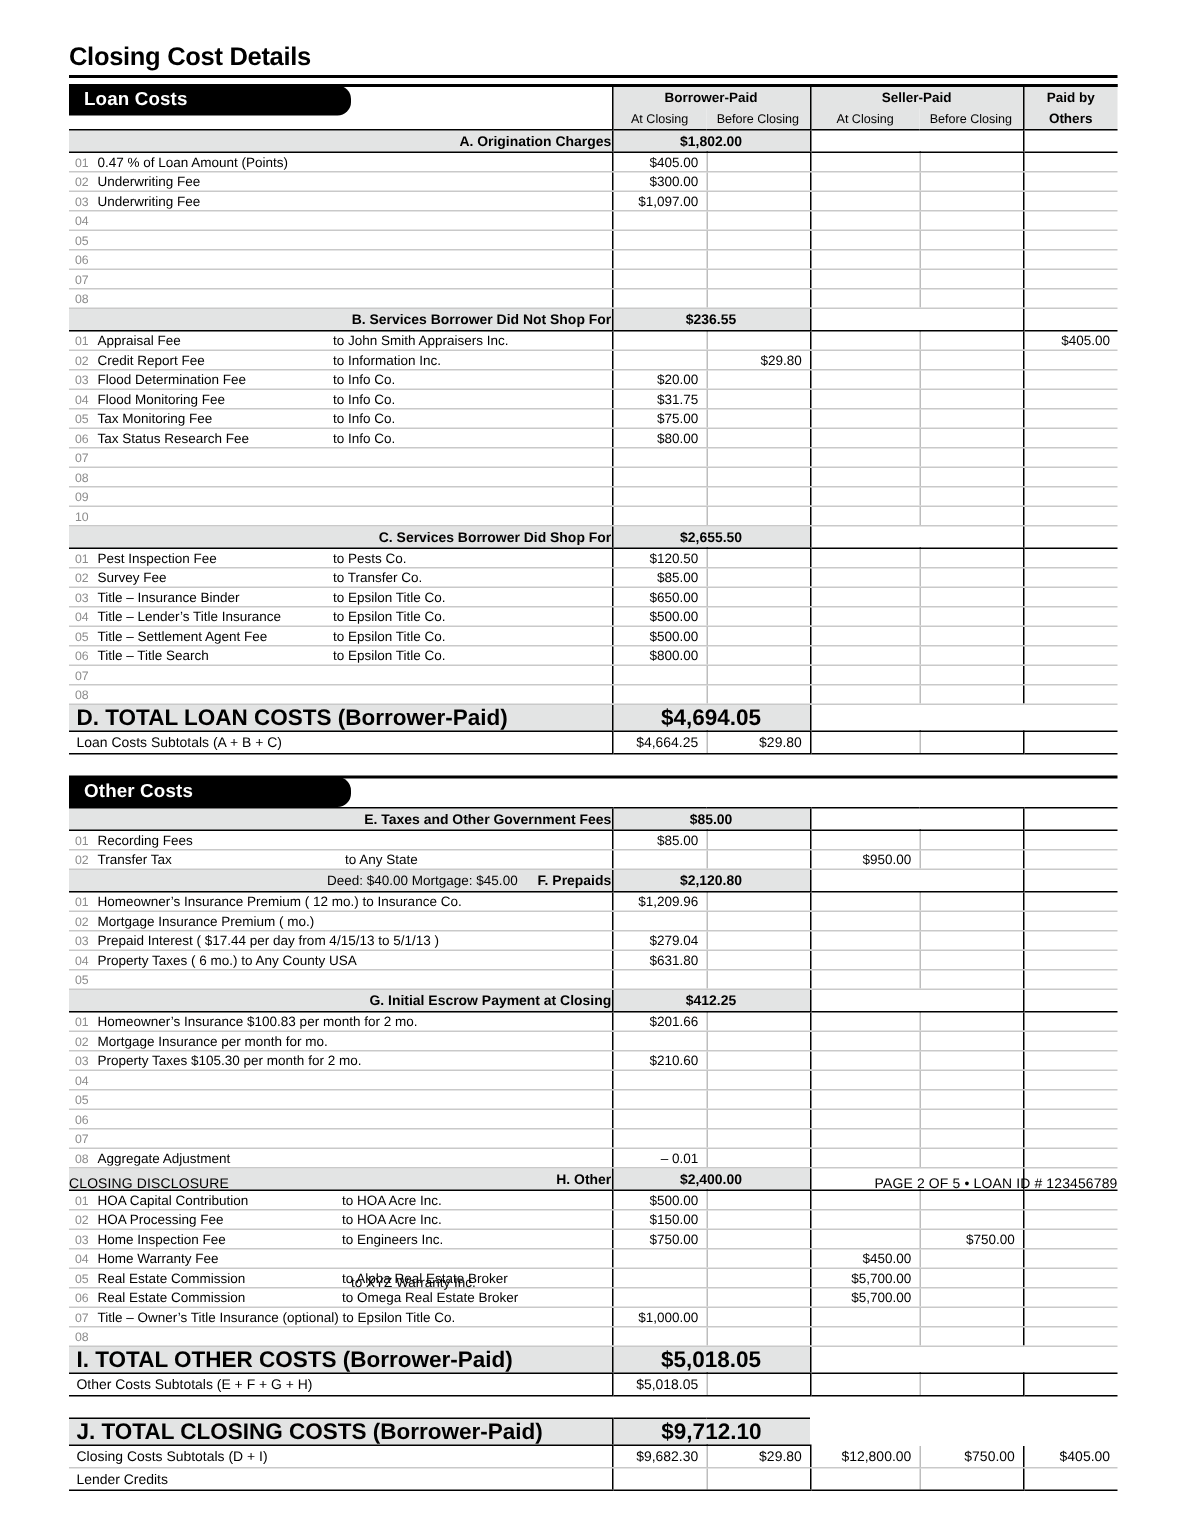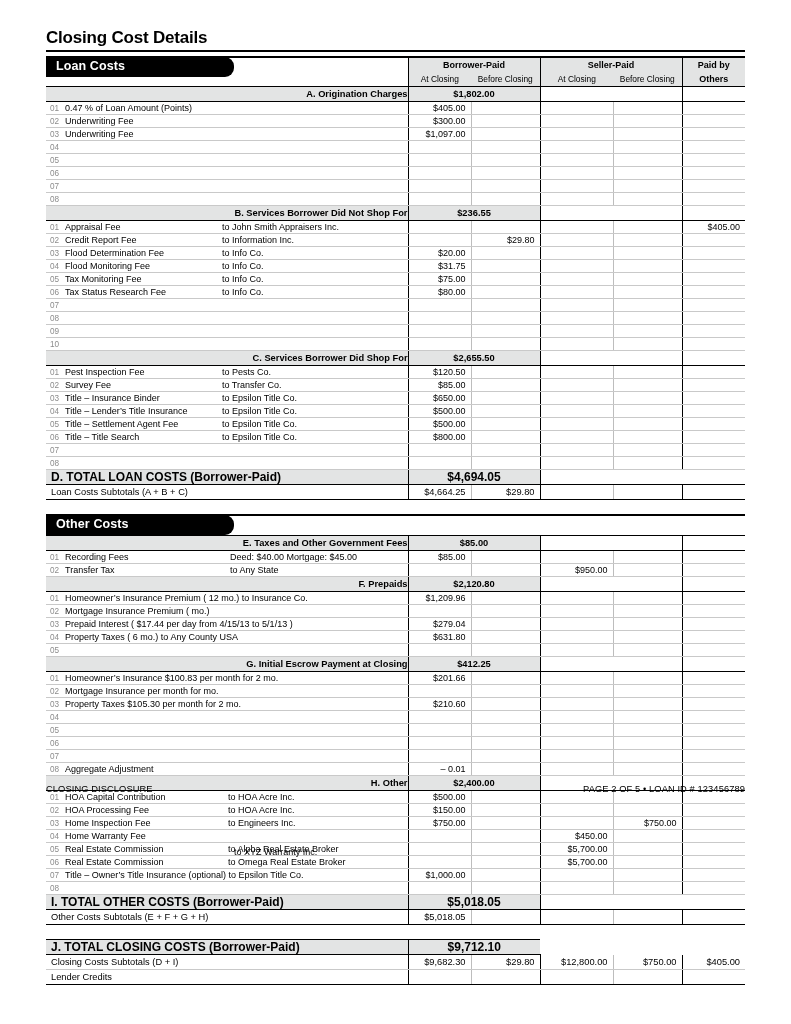--- a/index.html
+++ b/index.html
@@ -143,21 +143,21 @@
     display: inline-block;
     width: 15px;
   }
   .itext { display: inline-block; }
   .col2 { display: inline-block; }
 
   
   tr.total td {
     background: #e3e4e4;
     height: 15px;
-    font-size: 12px;
+    font-size: 15px;
     font-weight: bold;
     border-top: 1.6px solid #000;
     border-bottom: 1.1px solid #000;
   }
   tr.total td.lbl { padding-left: 5px; }
   tr.total td.amt { text-align: center; border-left: 1.2px solid #000; }
   tr.total td.white { background: #ffffff; border-left: 1.2px solid #000; }
   tr.total td.whitep { background: #ffffff; }
 
   tr.subtotal td {
@@ -486,21 +486,21 @@
         <col class="c-other">
     </colgroup>
     <tbody>
         <tr class="sec">
           <td class="lbl">E. Taxes and Other Government Fees</td>
           <td class="amt" colspan="2">$85.00</td>
           <td class="white sepright" colspan="2"></td>
           <td class="white sepright"></td>
         </tr>
         <tr class="item">
-          <td class="lbl" style="position: relative;"><span class="idx">01</span><span class="itext">Recording Fees</span><span class="col2" style="position: absolute; left: 184px;">Deed: $40.00          Mortgage: $45.00</span></td>
+          <td class="lbl" style="position: relative;"><span class="idx">01</span><span class="itext">Recording Fees</span><span class="col2" style="position: absolute; left: 172px; margin-top: 27px;">Deed: $40.00          Mortgage: $45.00</span></td>
           <td class="num hard">$85.00</td>
           <td class="num"></td>
           <td class="num hard"></td>
           <td class="num"></td>
           <td class="num hard"></td>
         </tr>
         <tr class="item">
           <td class="lbl" style="position: relative;"><span class="idx">02</span><span class="itext">Transfer Tax</span><span class="col2" style="position: absolute; left: 184px;">to Any State</span></td>
           <td class="num hard"></td>
           <td class="num"></td>

